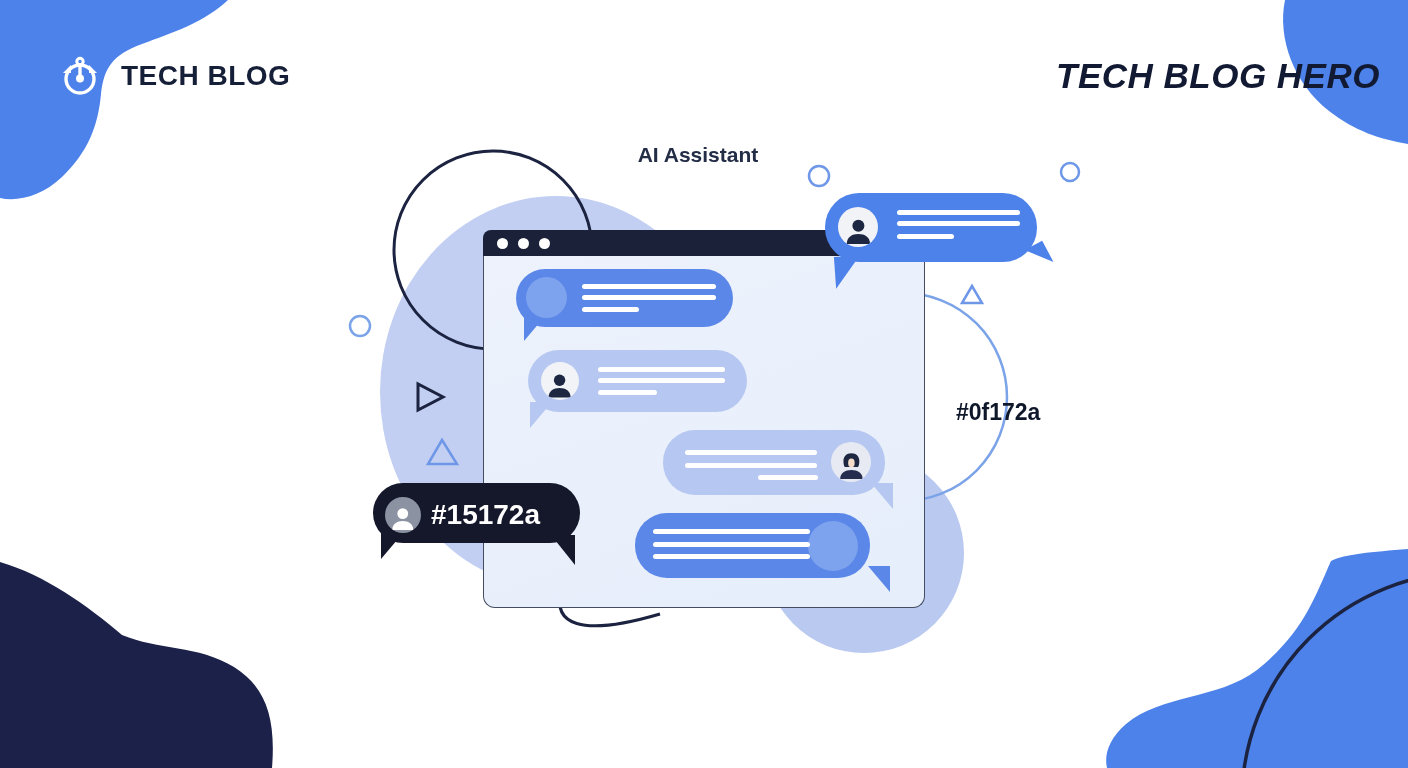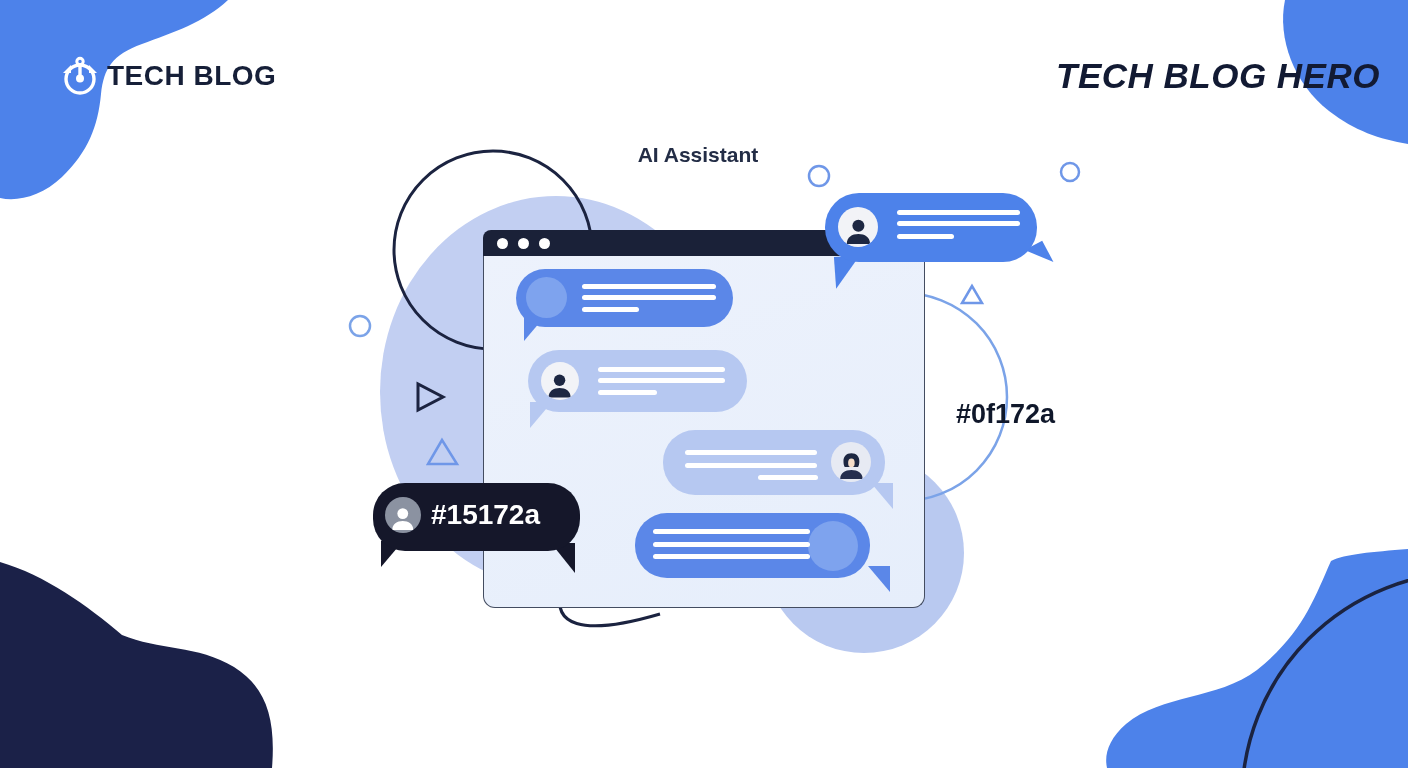--- a/index.html
+++ b/index.html
@@ -4,30 +4,30 @@
 <style>
   html,body{margin:0;padding:0;}
   body{
     width:1408px;height:768px;position:relative;overflow:hidden;
     background:#ffffff;
     font-family:"Liberation Sans", sans-serif;
   }
   svg.decor{position:absolute;left:0;top:0;width:1408px;height:768px;}
 
   
-  .logo-row{position:absolute;left:56px;top:52px;display:flex;align-items:center;gap:3px;}
+  .logo-row{position:absolute;left:56px;top:52px;display:flex;align-items:center;gap:17px;}
   .logo-icon{width:48px;height:48px;display:block;}
   .logo-text{font-size:28px;font-weight:700;letter-spacing:.5px;color:#161f38;}
   .hero-title{position:absolute;left:1056px;top:56px;font-size:35px;font-weight:700;
     letter-spacing:.5px;color:#121a33;font-style:italic;}
 
   
   .assistant-label{position:absolute;left:613px;top:143px;width:170px;text-align:center;
     font-size:21px;font-weight:700;color:#232d46;}
-  .hex-label{position:absolute;left:956px;top:399px;font-size:27px;font-weight:700;color:var(--dark-navy,#0f172a);}
+  .hex-label{position:absolute;left:956px;top:399px;font-size:23px;font-weight:700;color:var(--dark-navy,#0f172a);}
 
   
   .window{position:absolute;left:483px;top:230px;width:442px;height:378px;}
   .titlebar{position:absolute;left:0;top:0;width:442px;height:26px;
     background:var(--titlebar-navy,#1a2138);border-radius:8px 8px 0 0;
     display:flex;align-items:center;padding-left:14px;gap:10px;box-sizing:border-box;}
   .dot{width:11px;height:11px;border-radius:50%;background:#ffffff;}
   .window-body{position:absolute;left:0;top:26px;width:440px;height:351px;
     background:linear-gradient(160deg,#edf2fc,#e6eefb);
     border:1px solid #434c60;border-top:none;border-radius:0 0 12px 12px;}
@@ -169,21 +169,21 @@
     <svg viewBox="0 0 24 24">
       <circle cx="12" cy="8.6" r="4.4" fill="currentColor"></circle>
       <path d="M3.5 22c0-5 3.8-7.3 8.5-7.3s8.5 2.3 8.5 7.3z" fill="currentColor"></path>
     </svg>
   </span>
   <span class="line" style="left:72px;top:17px;width:123px;"></span>
   <span class="line" style="left:72px;top:28px;width:123px;"></span>
   <span class="line" style="left:72px;top:41px;width:57px;"></span>
 </div>
 
-<div class="msg" style="left:373px;top:483px;width:207px;height:68px;">
+<div class="msg" style="left:373px;top:483px;width:207px;height:60px;">
   <span class="tail tail-dl t-dark" style="left:8px;bottom:-16px;"></span>
   <span class="tail tail-dr t-dark" style="right:5px;bottom:-22px;border-top-width:30px;border-left-width:24px;"></span>
   <span class="bubble b-dark" style="border-radius:32px;"></span>
   <span class="avatar av-gray" style="left:12px;top:14px;width:36px;height:36px;">
     <svg viewBox="0 0 24 24">
       <circle cx="12" cy="8.6" r="4.4" fill="currentColor"></circle>
       <path d="M3.5 22c0-5 3.8-7.3 8.5-7.3s8.5 2.3 8.5 7.3z" fill="currentColor"></path>
     </svg>
   </span>
   <span class="dark-bubble-text">#15172a</span>

